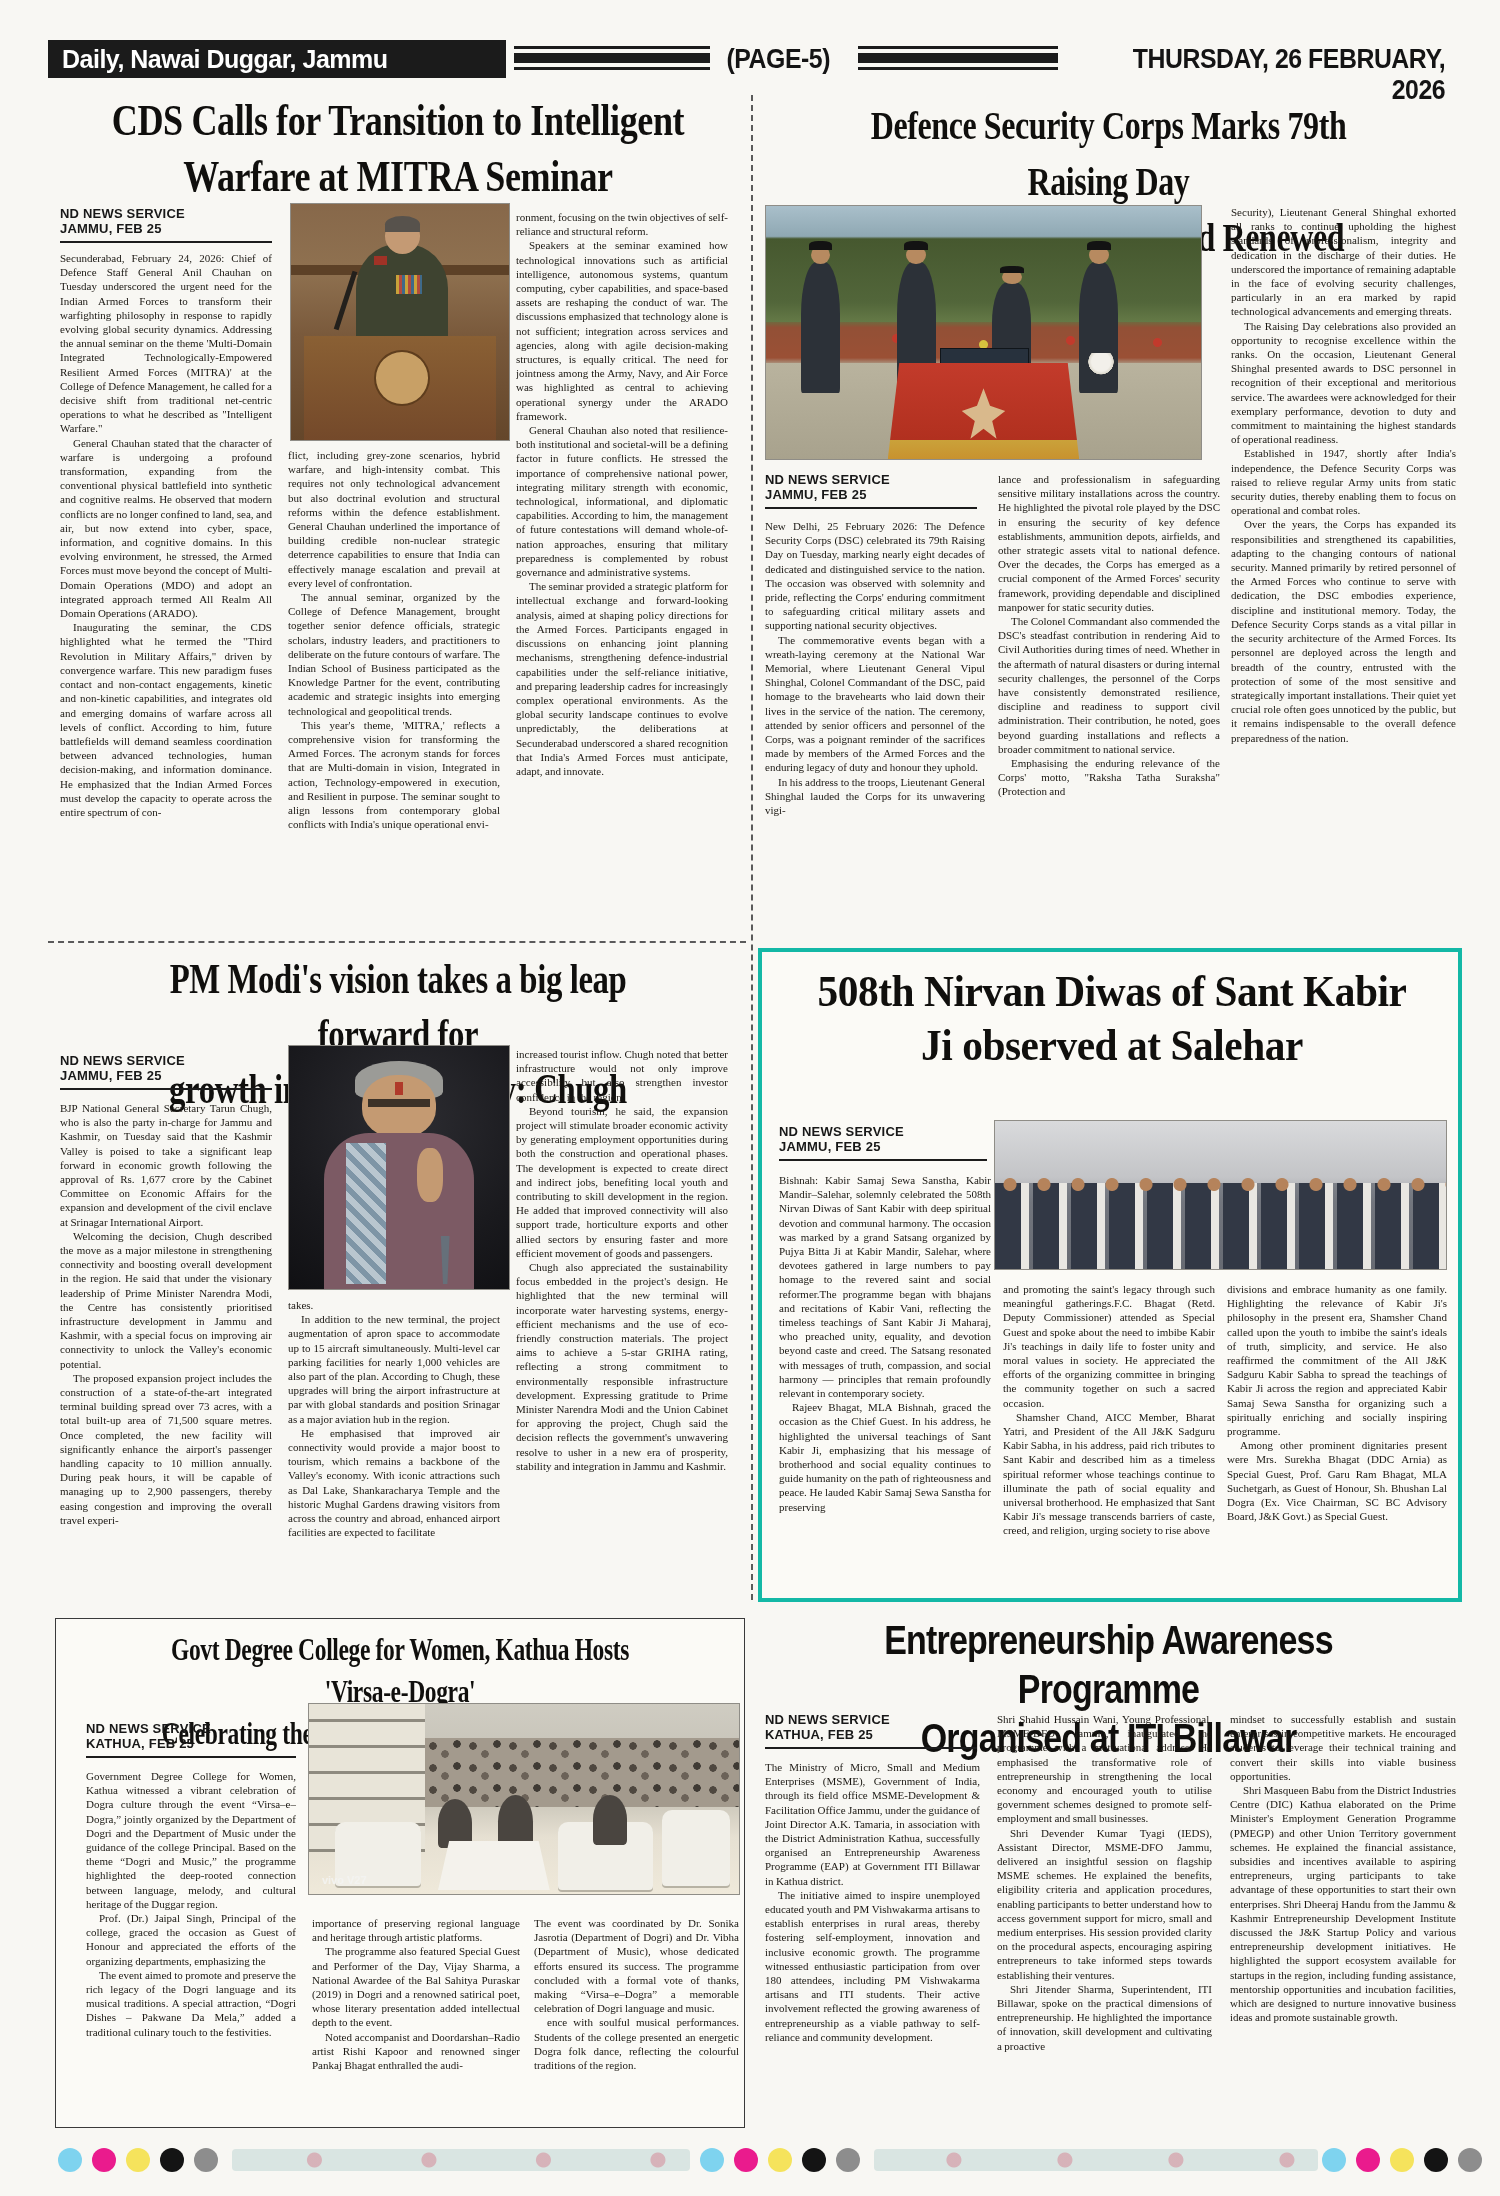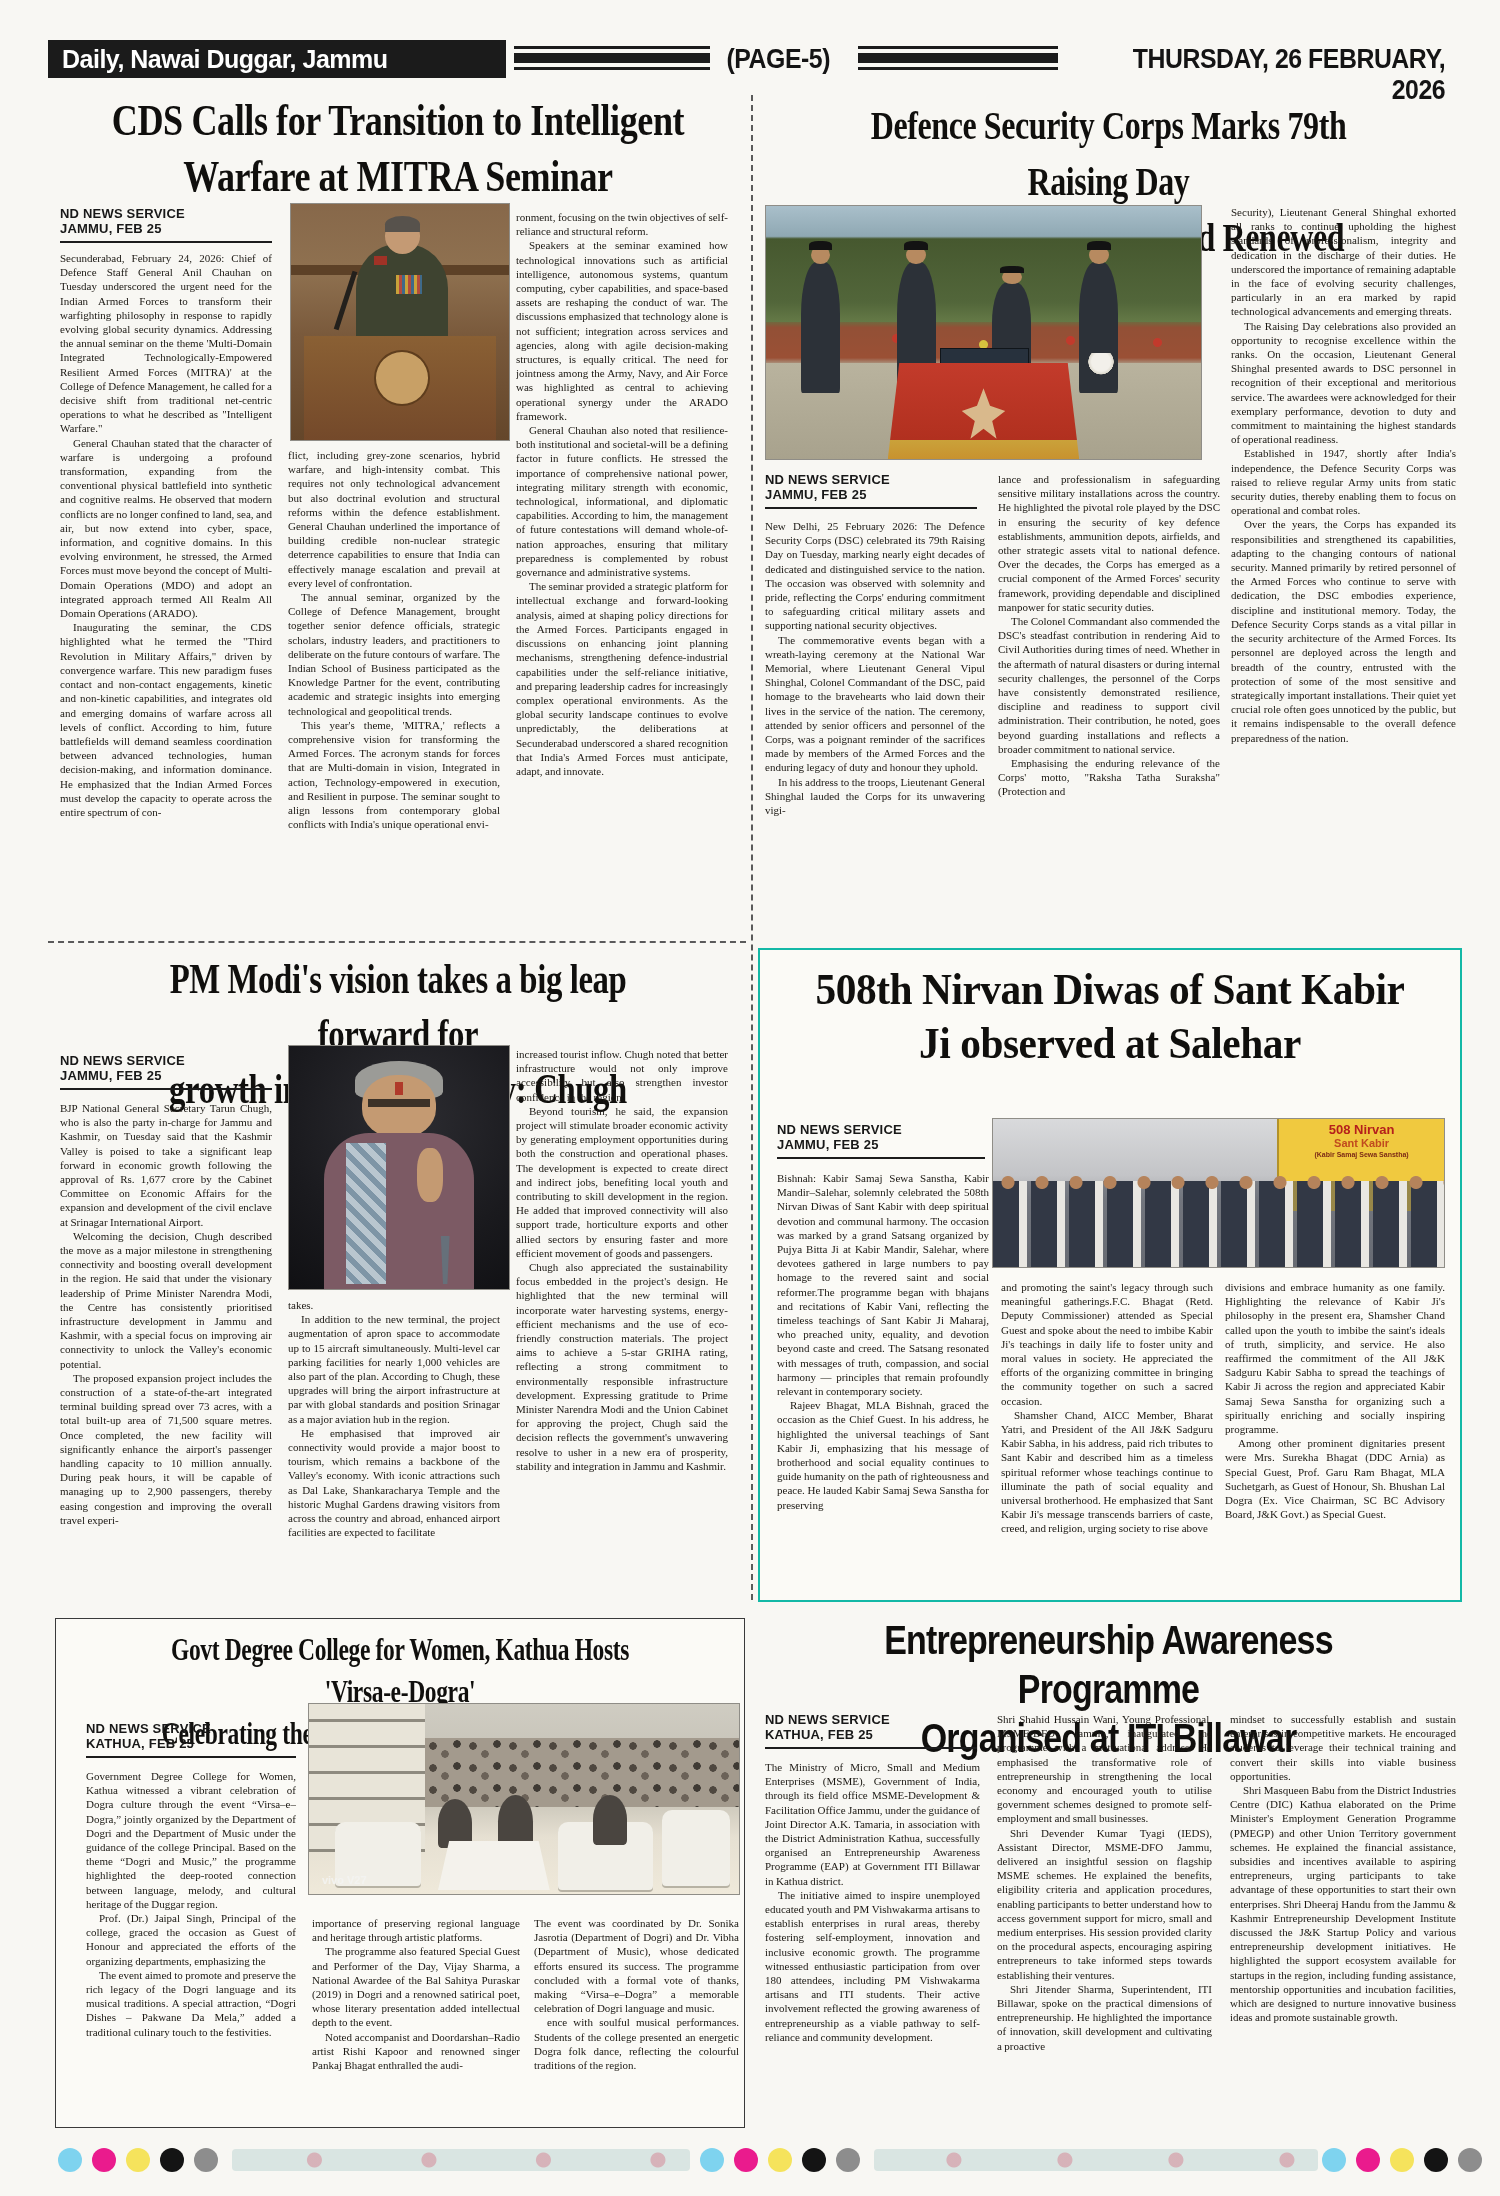--- a/index.html
+++ b/index.html
@@ -25,21 +25,21 @@
           font-size:13px;line-height:15px;letter-spacing:.2px;color:#181818}
   .byrule{position:absolute;height:2px;background:#1c1c1c}
   
   .coltext{position:absolute;font-size:11px;line-height:14.2px;text-align:justify;
            overflow:hidden;color:#1b1813;word-spacing:-0.3px}
   .coltext p{margin:0;padding:0}
   .coltext p + p{text-indent:13px}
   
   .vdash{position:absolute;width:0;border-left:2px dashed #5a5a5a}
   .hdash{position:absolute;height:0;border-top:2px dashed #5a5a5a}
-  .boxed{border:2px solid #14b8a6;background:#fbfaf6;box-sizing:border-box}
+  .boxed{border:4px solid #14b8a6;background:#fbfaf6;box-sizing:border-box}
   .boxed-thin{border:1.5px solid #3a3a3a;background:#fbfaf6;box-sizing:border-box}
   .subhead-box{position:absolute;border:1.5px solid #4a4a4a;display:flex;align-items:center;justify-content:center}
   .subhead-text{font-family:"Liberation Sans",sans-serif;font-weight:bold;font-size:23px;
                 letter-spacing:-0.5px;transform:scaleX(.88);transform-origin:center;white-space:nowrap}
   
   .photo{position:absolute;overflow:hidden;border:1px solid #8f8d87;box-sizing:border-box}
   .photo>div{position:absolute}
   
   .p1{background:linear-gradient(180deg,#87684a 0%,#8f7150 28%,#7a5a3c 55%,#64462a 100%)}
   .p1 .beam{left:0;top:26%;width:100%;height:4%;background:#5d4127}
@@ -261,25 +261,20 @@
 
 <section class="boxed" style="left:758px;top:948px;width:704px;height:654px">
   <div class="hl" style="left:0;top:12px;width:700px;font-size:45px;line-height:54px;transform:scaleX(.92)">508th Nirvan Diwas of Sant Kabir
 Ji observed at Salehar</div>
   <div class="byline" style="left:17px;top:172px">
     <div>ND NEWS SERVICE</div>
     <div>JAMMU, FEB 25</div>
   </div>
   <div class="byrule" style="left:17px;top:207px;width:208px"></div>
   <div class="photo p4" style="left:232px;top:168px;width:453px;height:150px">
-    <div class="banner">
-      <div class="b1">508 Nirvan</div>
-      <div class="b2">Sant Kabir</div>
-      <div class="b3">(Kabir Samaj Sewa Sanstha)</div>
-    </div>
     <div class="crowd"></div>
     <div class="heads"></div>
   </div>
   <div class="coltext" style="left:17px;top:221px;width:212px;height:418px">
       <p>Bishnah: Kabir Samaj Sewa Sanstha, Kabir Mandir–Salehar, solemnly celebrated the 508th Nirvan Diwas of Sant Kabir with deep spiritual devotion and communal harmony. The occasion was marked by a grand Satsang organized by Pujya Bitta Ji at Kabir Mandir, Salehar, where devotees gathered in large numbers to pay homage to the revered saint and social reformer.The programme began with bhajans and recitations of Kabir Vani, reflecting the timeless teachings of Sant Kabir Ji Maharaj, who preached unity, equality, and devotion beyond caste and creed. The Satsang resonated with messages of truth, compassion, and social harmony — principles that remain profoundly relevant in contemporary society.</p>
       <p>Rajeev Bhagat, MLA Bishnah, graced the occasion as the Chief Guest. In his address, he highlighted the universal teachings of Sant Kabir Ji, emphasizing that his message of brotherhood and social equality continues to guide humanity on the path of righteousness and peace. He lauded Kabir Samaj Sewa Sanstha for preserving</p>
     </div>
   <div class="coltext" style="left:241px;top:330px;width:212px;height:310px">
       <p>and promoting the saint's legacy through such meaningful gatherings.F.C. Bhagat (Retd. Deputy Commissioner) attended as Special Guest and spoke about the need to imbibe Kabir Ji's teachings in daily life to foster unity and moral values in society. He appreciated the efforts of the organizing committee in bringing the community together on such a sacred occasion.</p>
       <p>Shamsher Chand, AICC Member, Bharat Yatri, and President of the All J&amp;K Sadguru Kabir Sabha, in his address, paid rich tributes to Sant Kabir and described him as a timeless spiritual reformer whose teachings continue to illuminate the path of social equality and universal brotherhood. He emphasized that Sant Kabir Ji's message transcends barriers of caste, creed, and religion, urging society to rise above</p>

